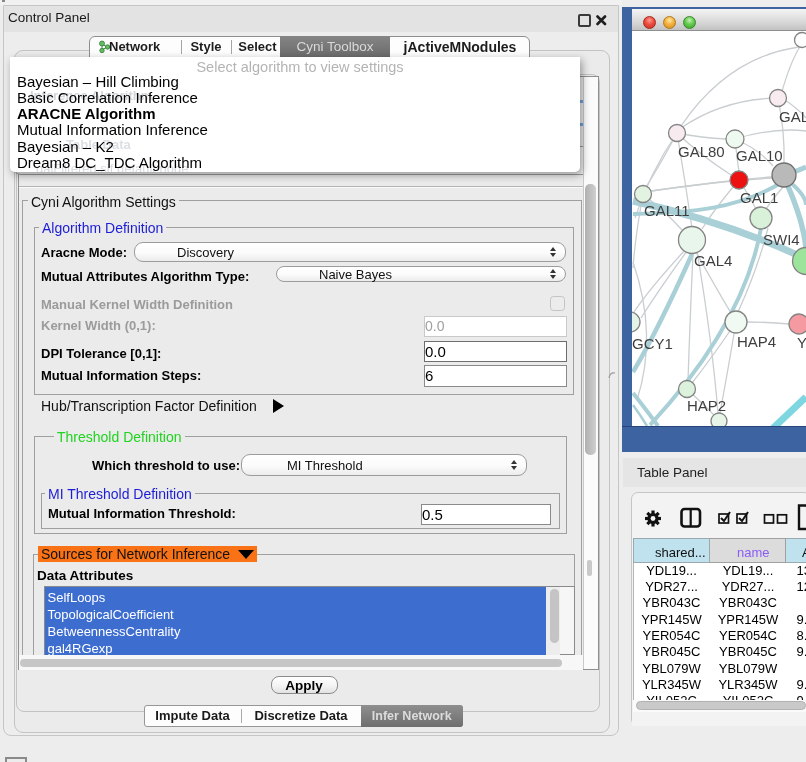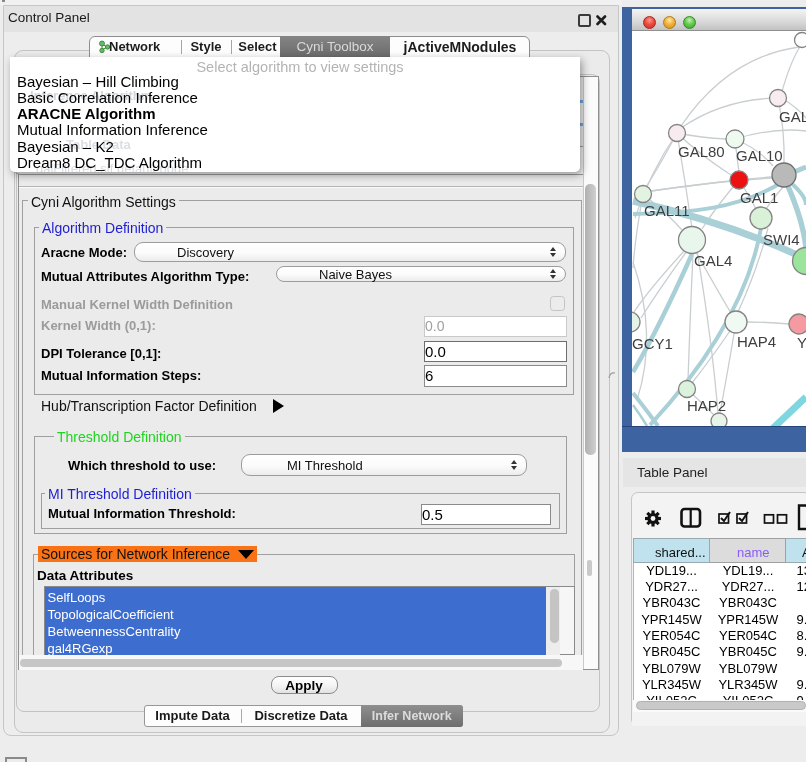--- a/index.html
+++ b/index.html
@@ -92,21 +92,21 @@
 
 <div class="lbl" style="left:41px;top:368px;">Mutual Information Steps:</div>
 <div class="field" style="left:424px;top:365px;width:143px;height:22px;border:1px solid #8a8a8a;line-height:20px;padding-right:8px;">6</div>
 
 <div class="abs" style="left:41px;top:398px;font-size:14px;color:#111;">Hub/Transcription Factor Definition</div>
 <div class="abs" style="left:273px;top:398.5px;width:0;height:0;border-top:7.3px solid transparent;border-bottom:7.3px solid transparent;border-left:11px solid #000;"></div>
 
 <div class="grp" style="left:33.5px;top:436px;width:533.5px;height:98px;"></div>
 <div class="gtit" style="left:38px;top:428.5px;color:#1fd41f;margin-left:16px;">Threshold Definition</div>
 
-<div class="lbl" style="left:68px;top:458px;">Which threshold to use:</div>
+<div class="lbl" style="left:92px;top:458px;">Which threshold to use:</div>
 <div class="combo" style="left:241px;top:454px;width:286px;height:22px;">
     <span class="tx" style="left:16px;">MI Threshold</span>
     <span class="arr"></span>
   </div>
 
 <div class="grp" style="left:40.5px;top:493px;width:519.5px;height:36px;"></div>
 <div class="gtit" style="left:45px;top:486px;color:#1d1dd6;">MI Threshold Definition</div>
 <div class="lbl" style="left:48px;top:506px;">Mutual Information Threshold:</div>
 <div class="field" style="left:421px;top:504px;width:130px;height:21px;border:1px solid #8a8a8a;line-height:19px;padding-right:2px;">0.5</div>
 

